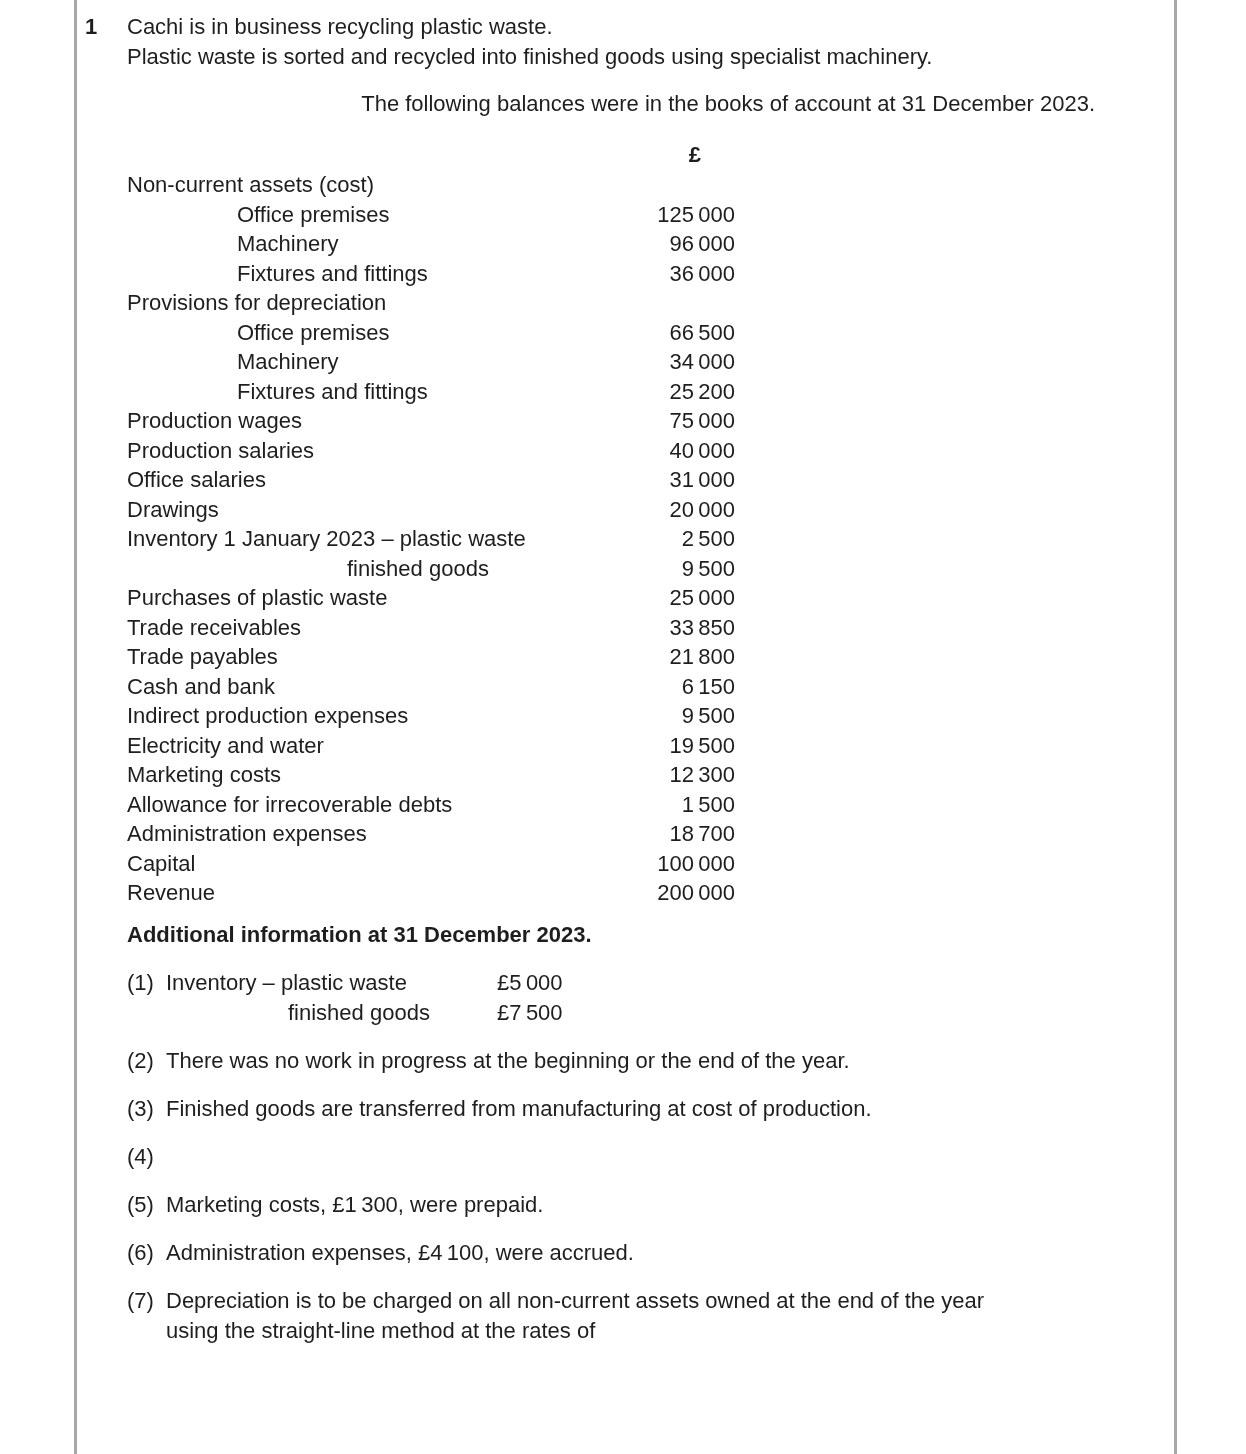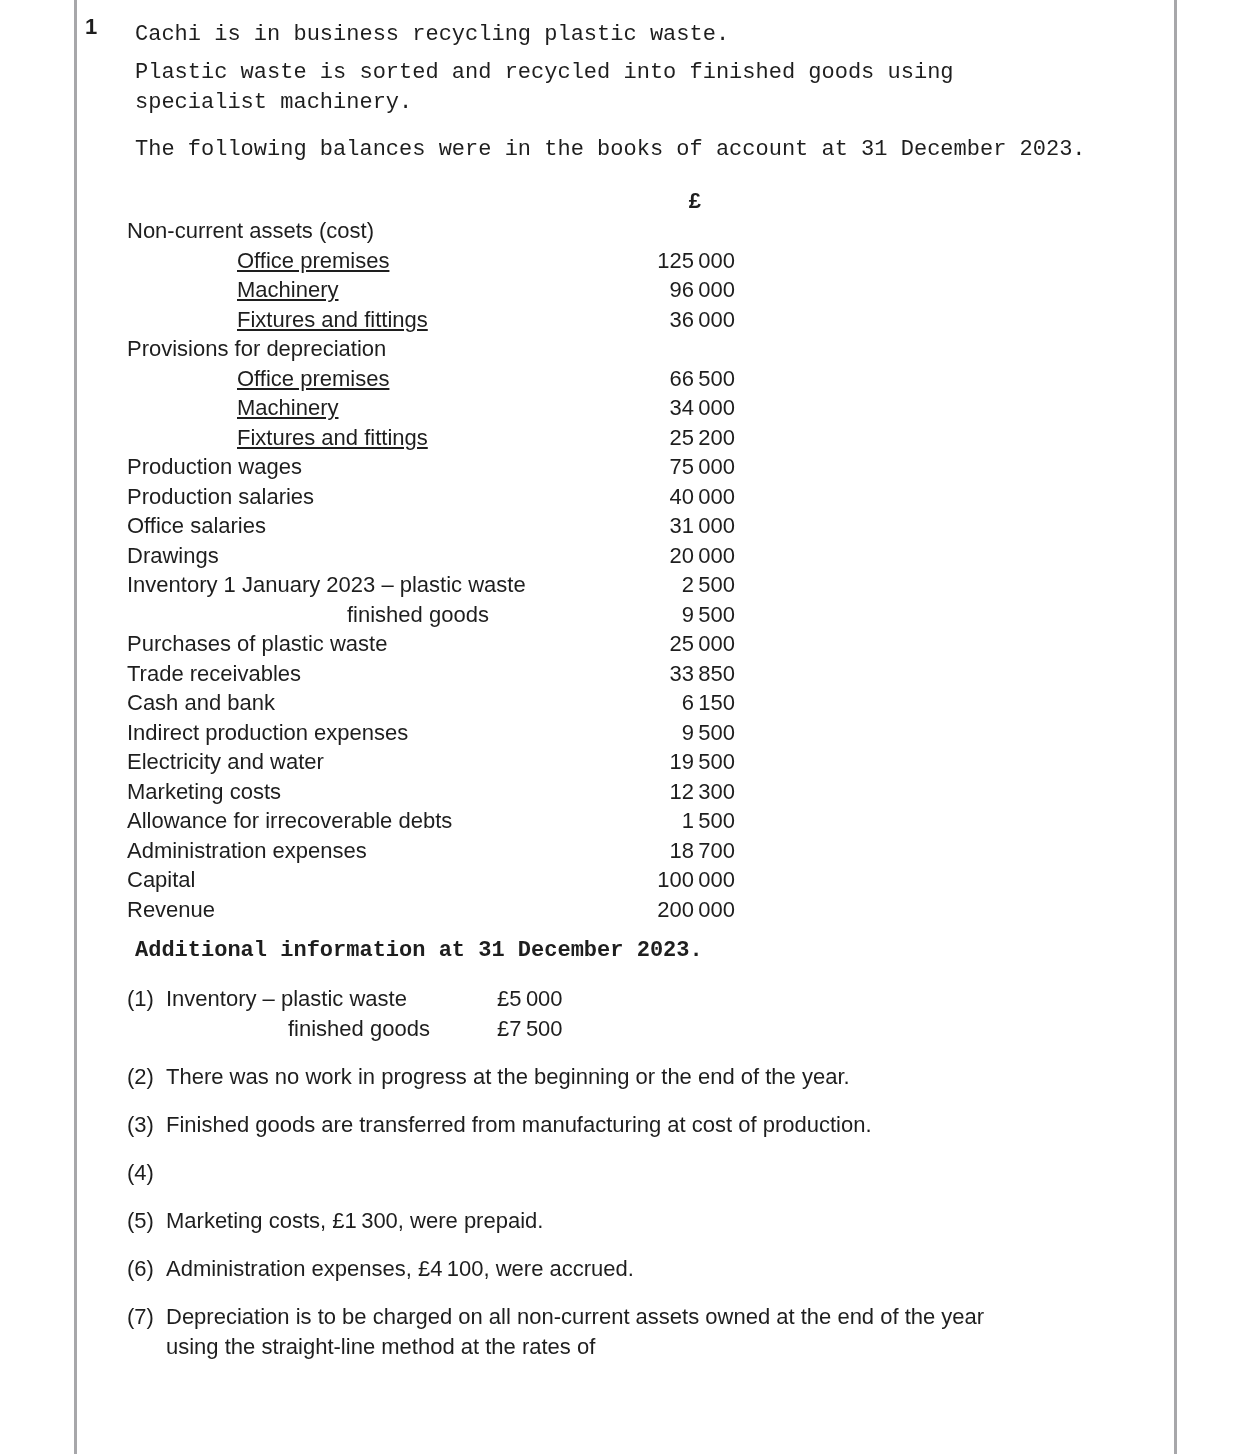--- a/index.html
+++ b/index.html
@@ -38,23 +38,23 @@
     font-size: 22px;
     line-height: 30px;
   }
   .q-row { display: flex; }
   .q-num {
     width: 42px;
     flex: none;
     font-weight: bold;
   }
   .q-body { flex: 1; min-width: 0; }
-  p { margin: 8px; font-family: Liberation Mono, monospace; }
-
-  .balances-intro { margin-top: 17px; }
+  p { margin: 0; }
+
+  .balances-intro { margin-top: 17px; text-align: right; }
 
   .currency-head {
     width: 608px;
     box-sizing: border-box;
     text-align: right;
     padding-right: 34px;
     font-weight: bold;
     margin-top: 21px;
   }
 
@@ -62,21 +62,21 @@
     border-collapse: collapse;
     width: 608px;
     table-layout: auto;
   }
   table.balances td {
     padding: 0;
     line-height: 29.5px;
     vertical-align: top;
     white-space: nowrap;
   }
-  td.lbl.ind-1 { padding-left: 110px; text-decoration: underline; }
+  td.lbl.ind-1 { padding-left: 110px; }
   td.lbl.ind-2 { padding-left: 220px; }
   td.val { text-align: right; }
 
   .addl-heading {
     font-weight: bold;
     margin-top: 12px;
   }
   .addl-item { display: flex; margin-top: 18px; }
   .addl-num { width: 39px; flex: none; }
   .addl-text { width: 858px; }
@@ -163,20 +163,24 @@
                 <td class="lbl ind-2">finished goods</td>
                 <td class="val">9 500</td>
               </tr>
               <tr>
                 <td class="lbl ind-0">Purchases of plastic waste</td>
                 <td class="val">25 000</td>
               </tr>
               <tr>
                 <td class="lbl ind-0">Trade receivables</td>
                 <td class="val">33 850</td>
+              </tr>
+              <tr>
+                <td class="lbl ind-0">Trade payables</td>
+                <td class="val">21 800</td>
               </tr>
               <tr>
                 <td class="lbl ind-0">Cash and bank</td>
                 <td class="val">6 150</td>
               </tr>
               <tr>
                 <td class="lbl ind-0">Indirect production expenses</td>
                 <td class="val">9 500</td>
               </tr>
               <tr>

